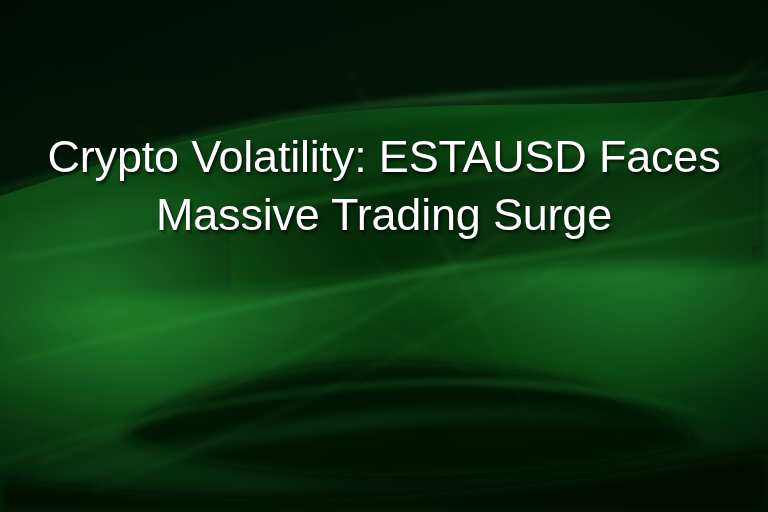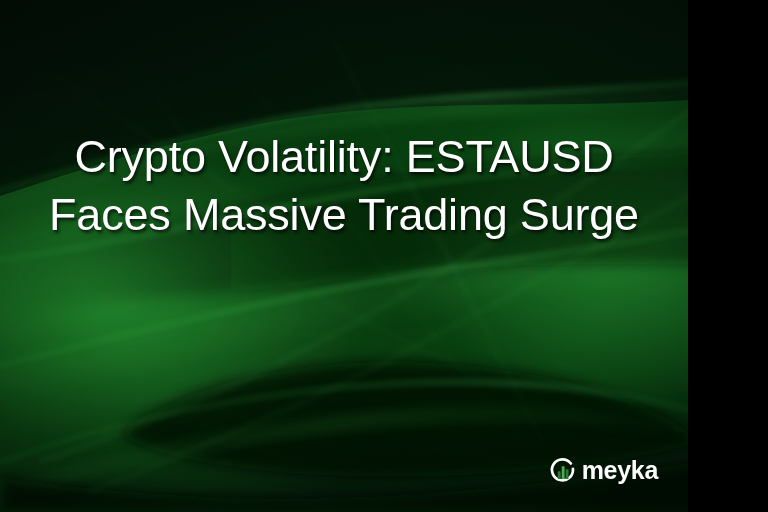--- a/index.html
+++ b/index.html
@@ -2,21 +2,21 @@
 <html><head>
 <meta charset="utf-8">
 <style>
   html, body {
     margin: 0;
     padding: 0;
     background: #000;
   }
   .canvas {
     position: relative;
-    width: 688px;
+    width: 768px;
     height: 512px;
     overflow: hidden;
     font-family: "Liberation Sans", sans-serif;
     background: #06200b;
   }
 
   
   .bg-base {
     position: absolute;
     inset: 0;
@@ -168,25 +168,14 @@
       <path d="M90,-10 C160,110 250,230 350,330" fill="none" stroke="url(#gStreak)" stroke-width="1.2" filter="url(#blurSm)"></path>
     </g>
   </svg>
 
   <div class="vignette"></div>
 
   <div class="headline-wrap">
     <h1 class="headline">Crypto Volatility: ESTAUSD Faces Massive Trading Surge</h1>
   </div>
 
-  <div class="logo">
-    <svg class="logo-mark" viewBox="0 0 32 32">
-
-      <path d="M24.4,8.0 A11.2,11.2 0 1 0 26.6,13.6" fill="none" stroke="#ffffff" stroke-width="2.9" stroke-linecap="round"></path>
-
-      <rect x="10.4" y="16.2" width="3.1" height="8.2" rx="0.5" fill="#2d7a35"></rect>
-      <rect x="14.6" y="11.0" width="3.1" height="13.4" rx="0.5" fill="#4aad55"></rect>
-      <rect x="18.8" y="14.0" width="3.1" height="10.4" rx="0.5" fill="#2d7a35"></rect>
-    </svg>
-    <span class="logo-text">meyka</span>
-  </div>
 
 </div>
 
 </body></html>

